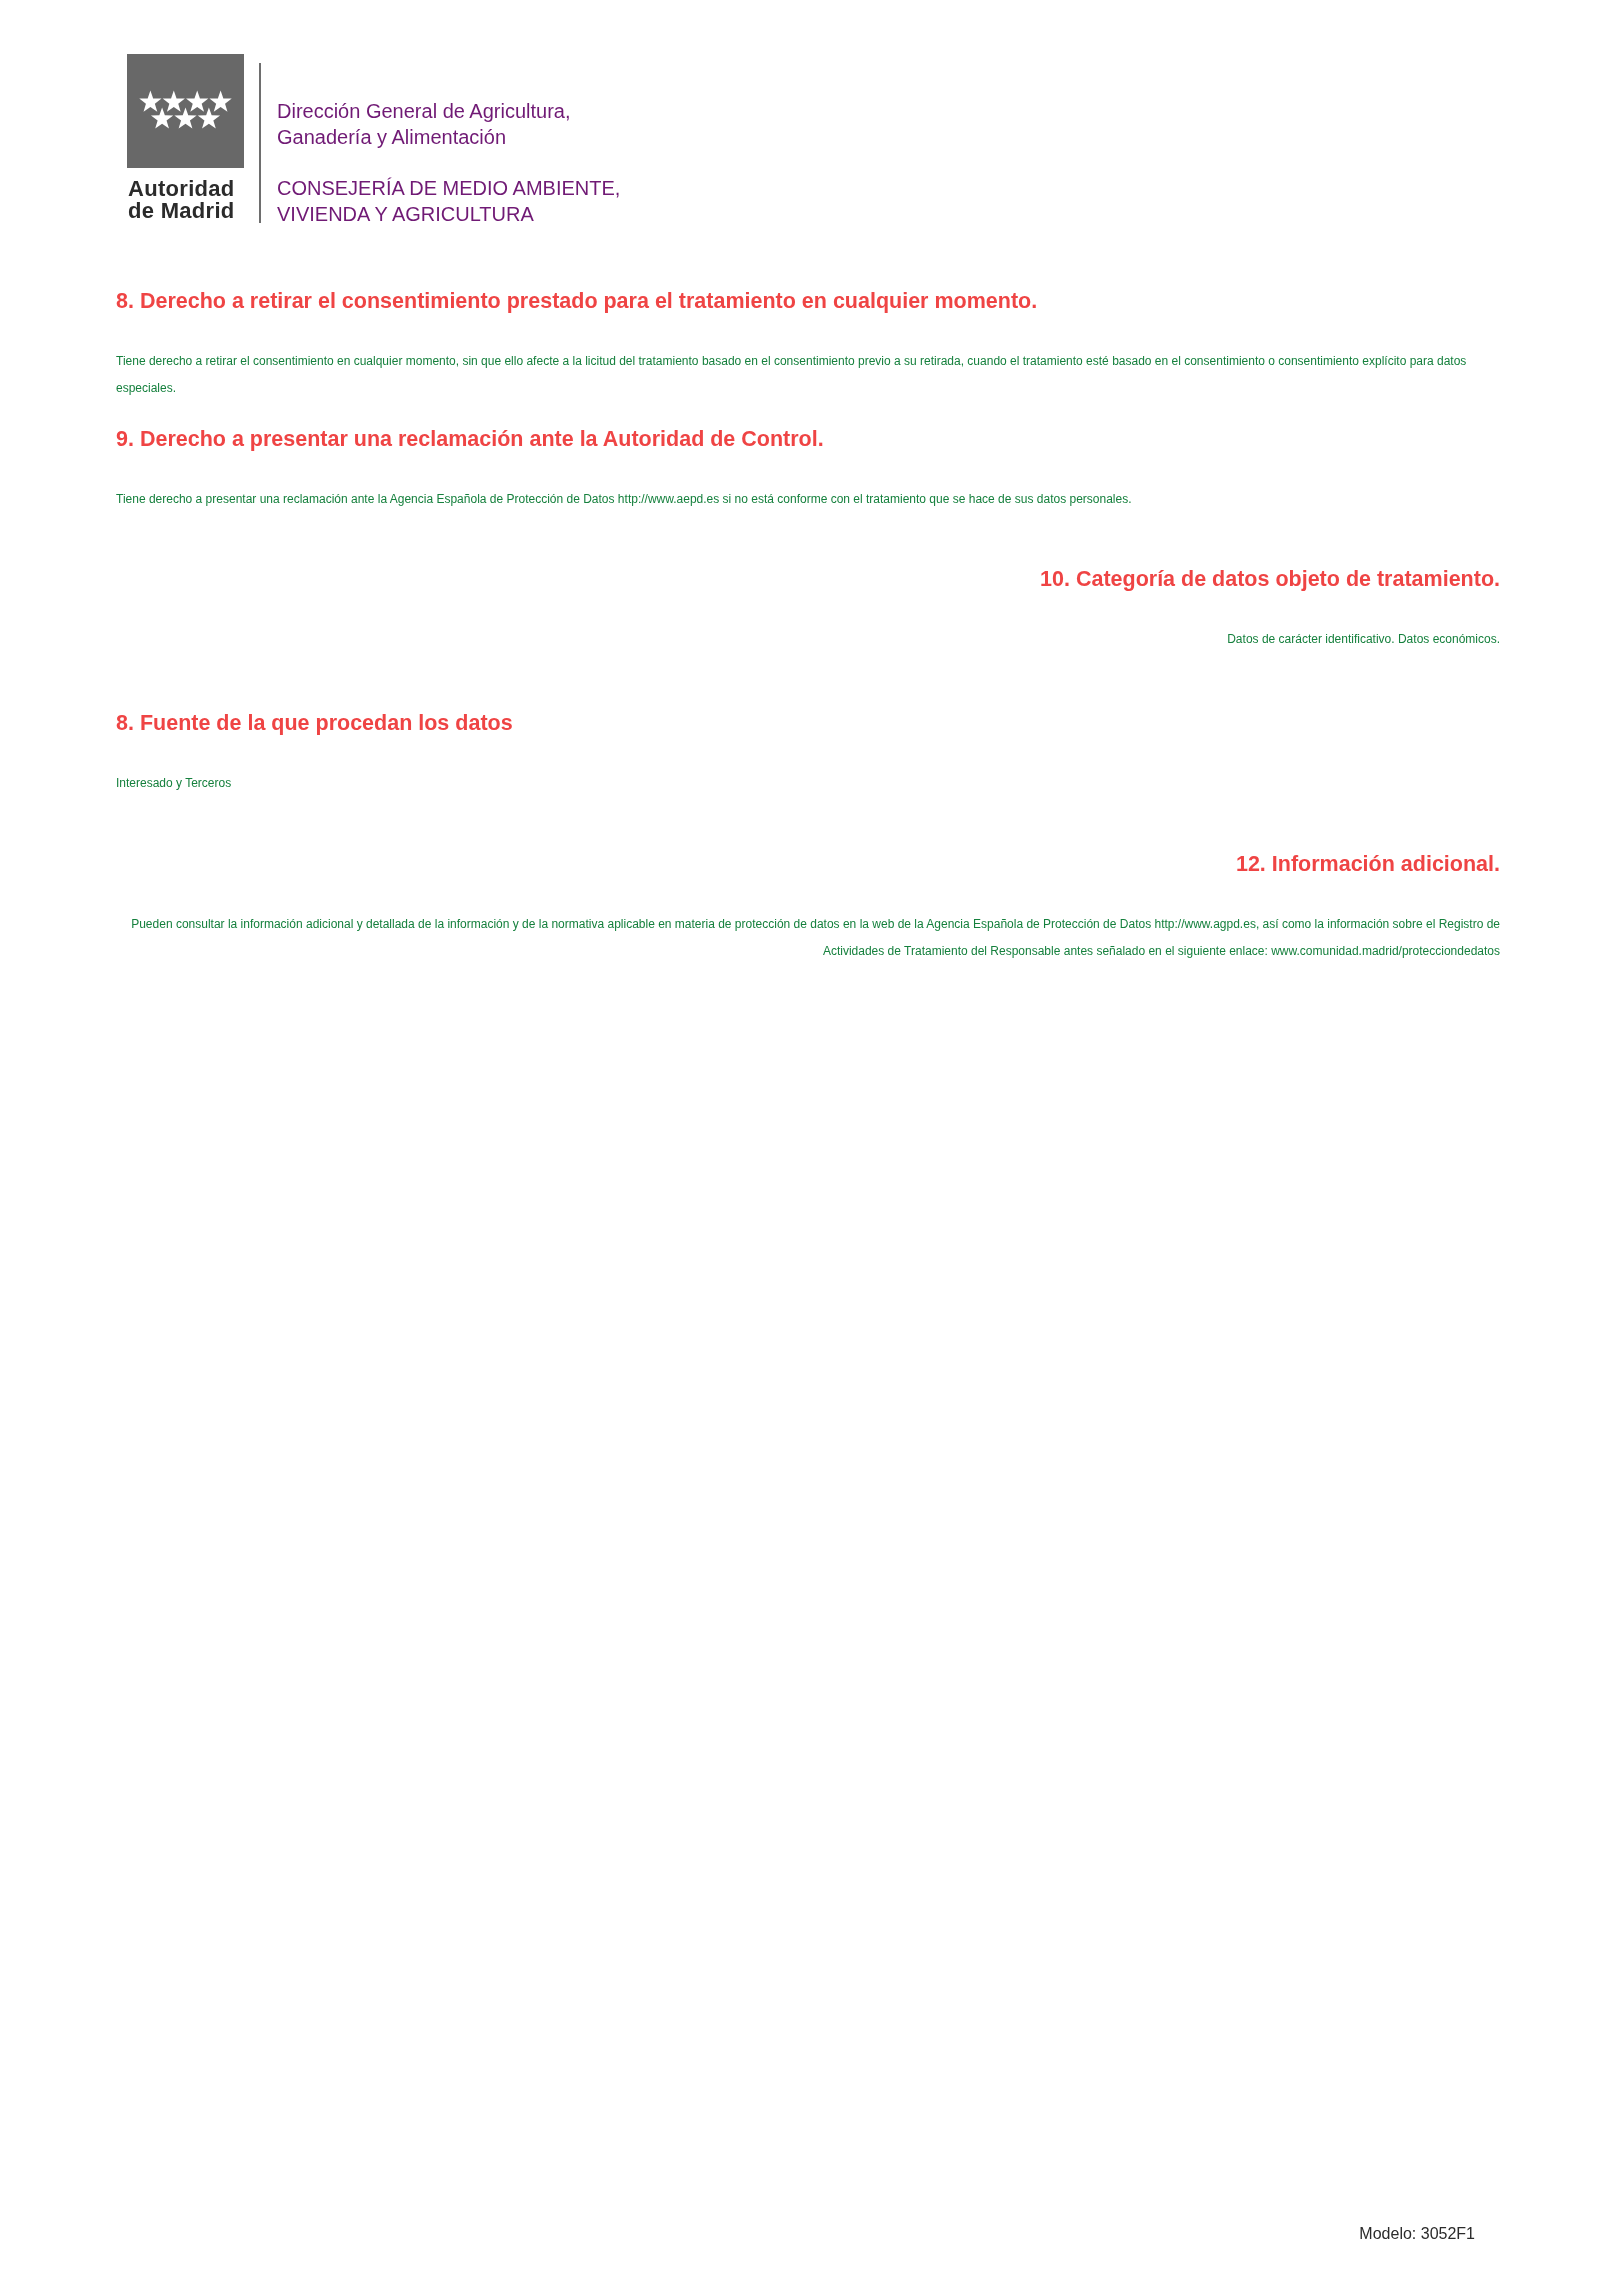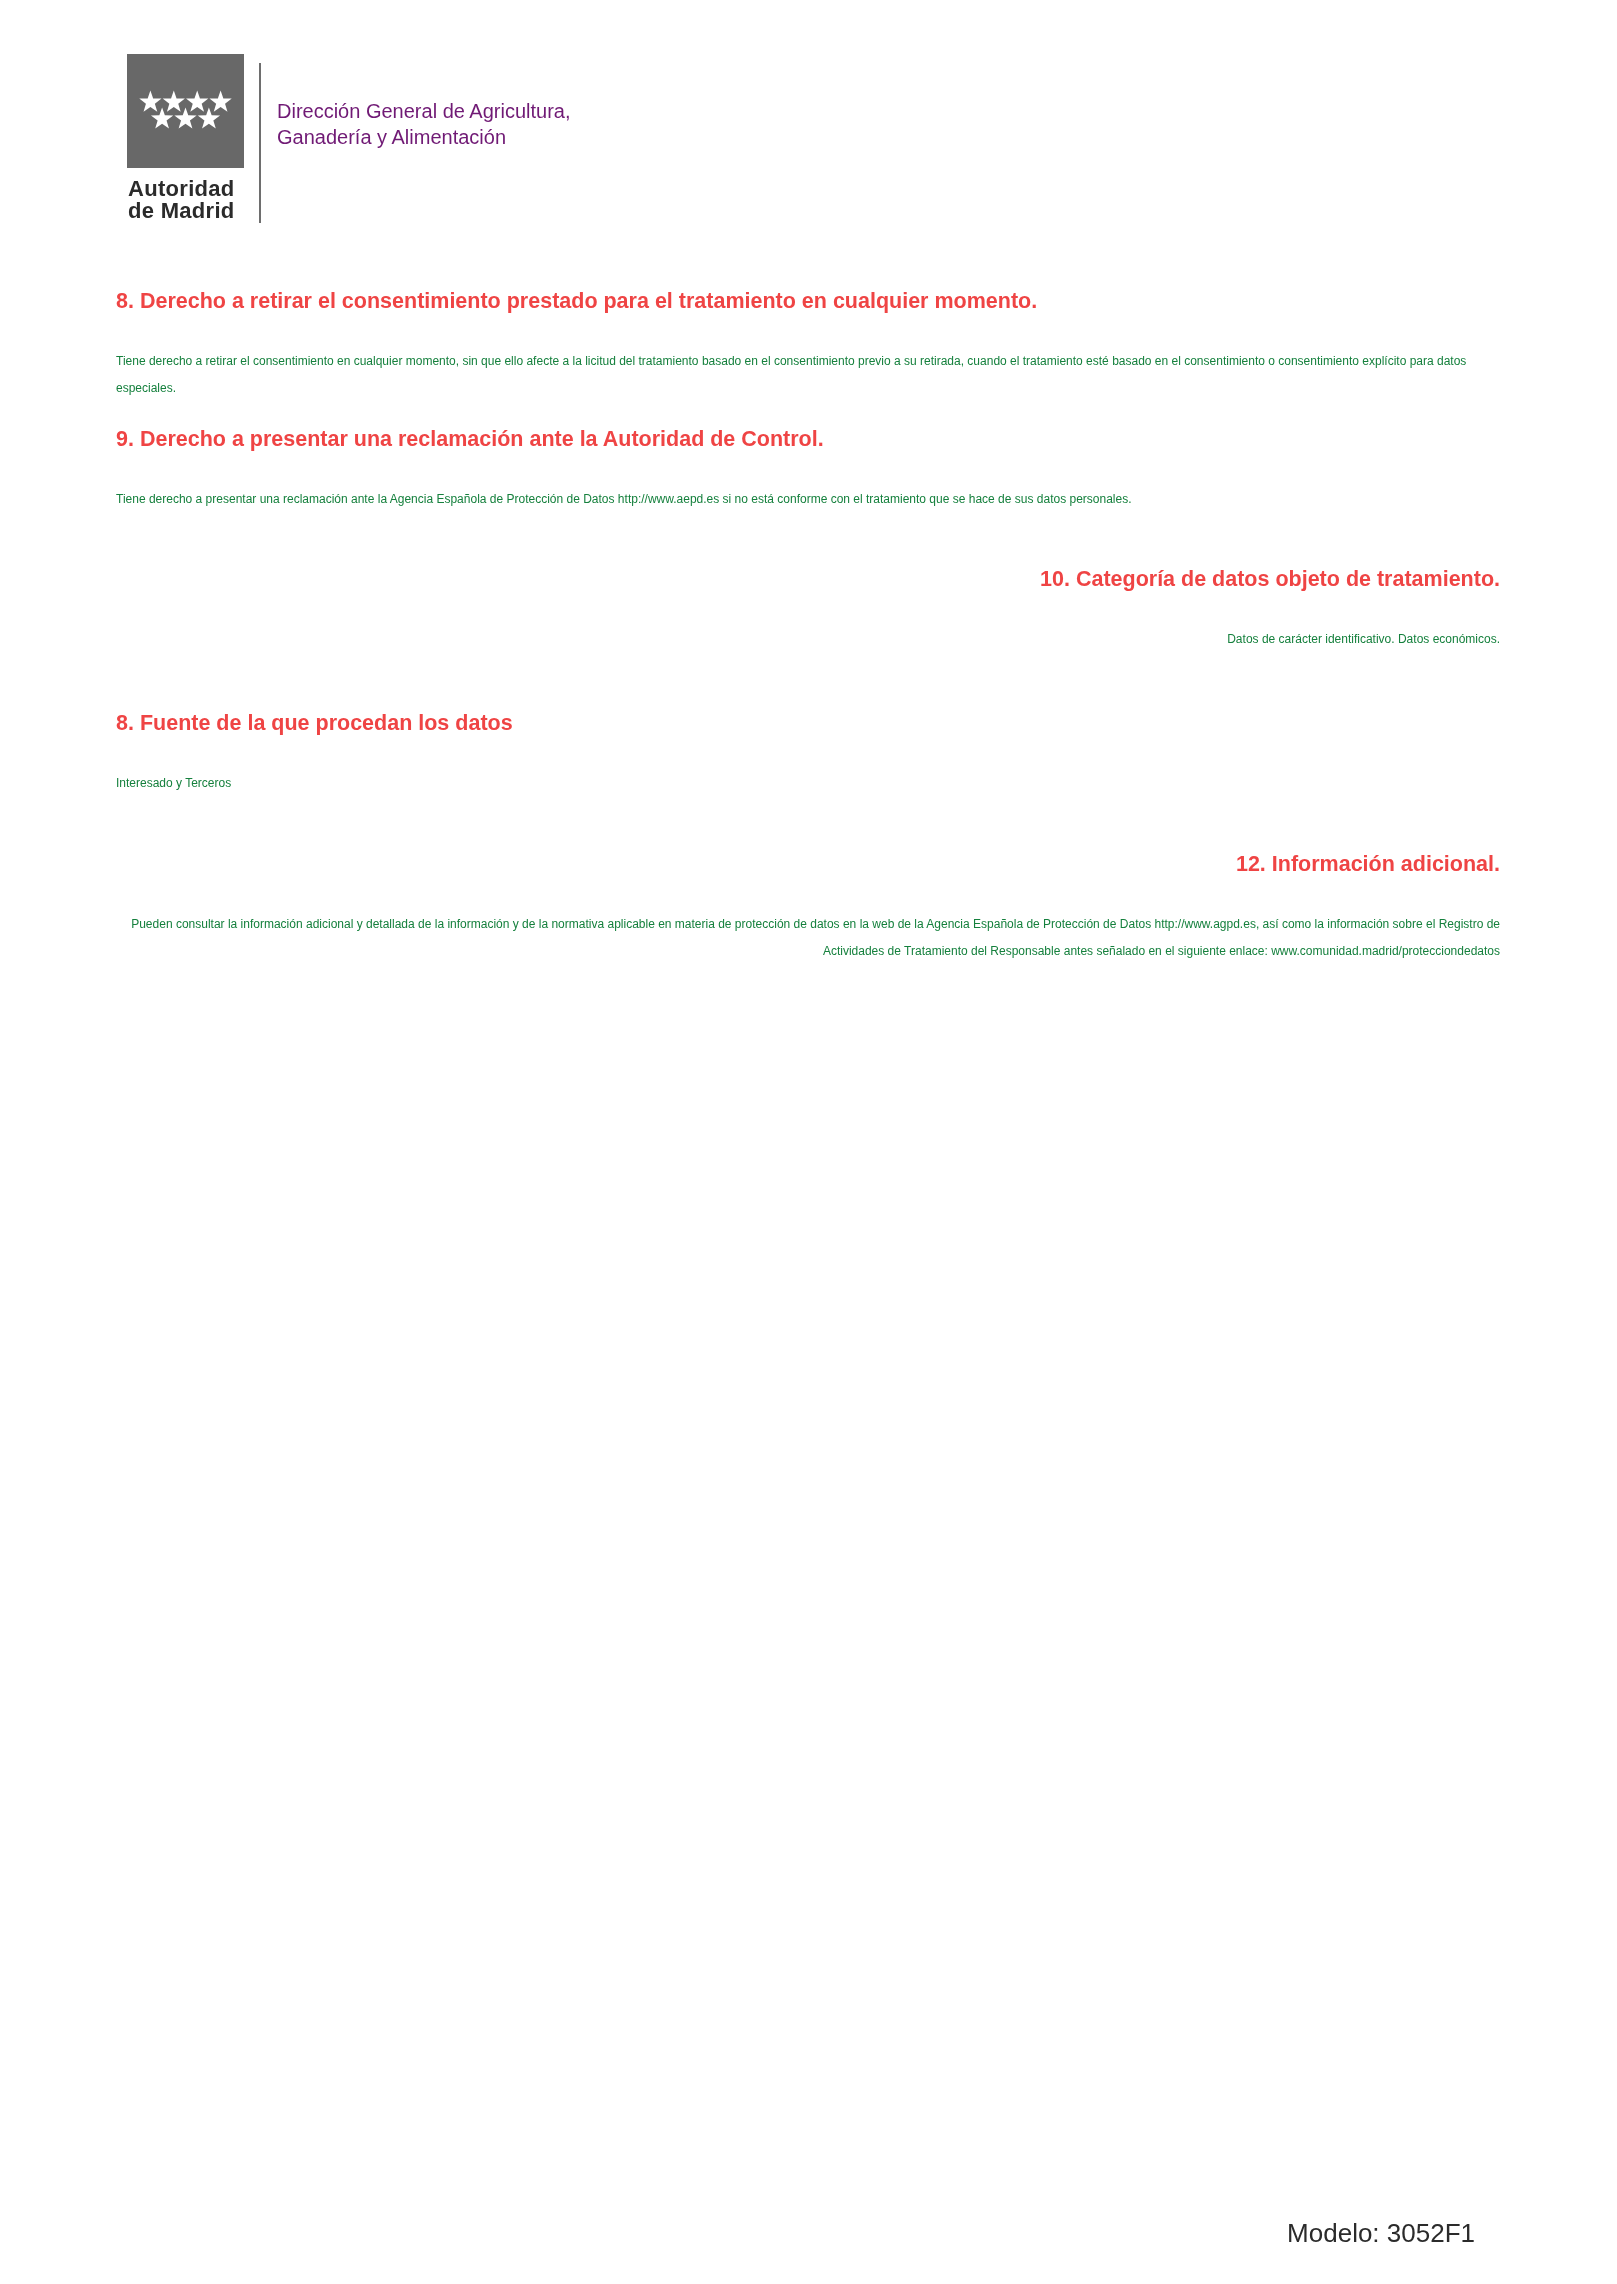--- a/index.html
+++ b/index.html
@@ -66,21 +66,21 @@
   }
   .sec-9  { margin-top: 25px; }
   .sec-10 { margin-top: 54px; text-align: right; }
   .sec-11 { margin-top: 58px; }
   .sec-12 { margin-top: 55px; text-align: right; }
   
   .page-footer {
     position: absolute;
     top: 2222px;
     right: 142px;
-    font-size: 26px;
+    font-size: 16px;
     line-height: 23.4px;
     color: #2b2b2b;
     white-space: nowrap;
   }
 </style>
 </head>
 <body>
 
 <div class="page">
 
@@ -107,20 +107,24 @@
       <div>de Madrid</div>
     </div>
 
     <div class="header-divider"></div>
 
     <div class="dept">
       <div class="dept-dg">
         <div>Dirección General de Agricultura,</div>
         <div>Ganadería y Alimentación</div>
       </div>
+      <div class="dept-cons">
+        <div>CONSEJERÍA DE MEDIO AMBIENTE,</div>
+        <div>VIVIENDA Y AGRICULTURA</div>
+      </div>
     </div>
   </header>
 
   <main class="content">
     <section class="sec-8">
       <h2>8. Derecho a retirar el consentimiento prestado para el tratamiento en cualquier momento.</h2>
       <p>Tiene derecho a retirar el consentimiento en cualquier momento, sin que ello afecte a la licitud del tratamiento basado en el consentimiento previo a su retirada, cuando el tratamiento esté basado en el consentimiento o consentimiento explícito para datos especiales.</p>
     </section>
 
     <section class="sec-9">

